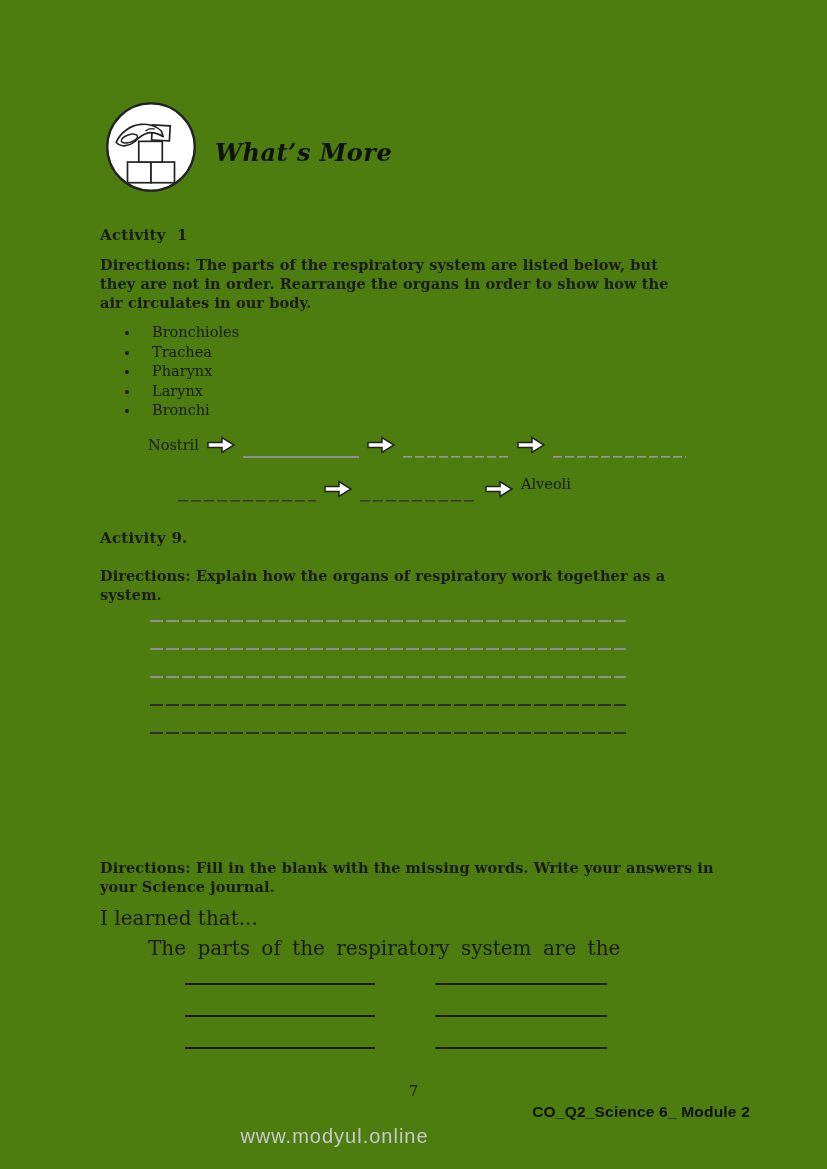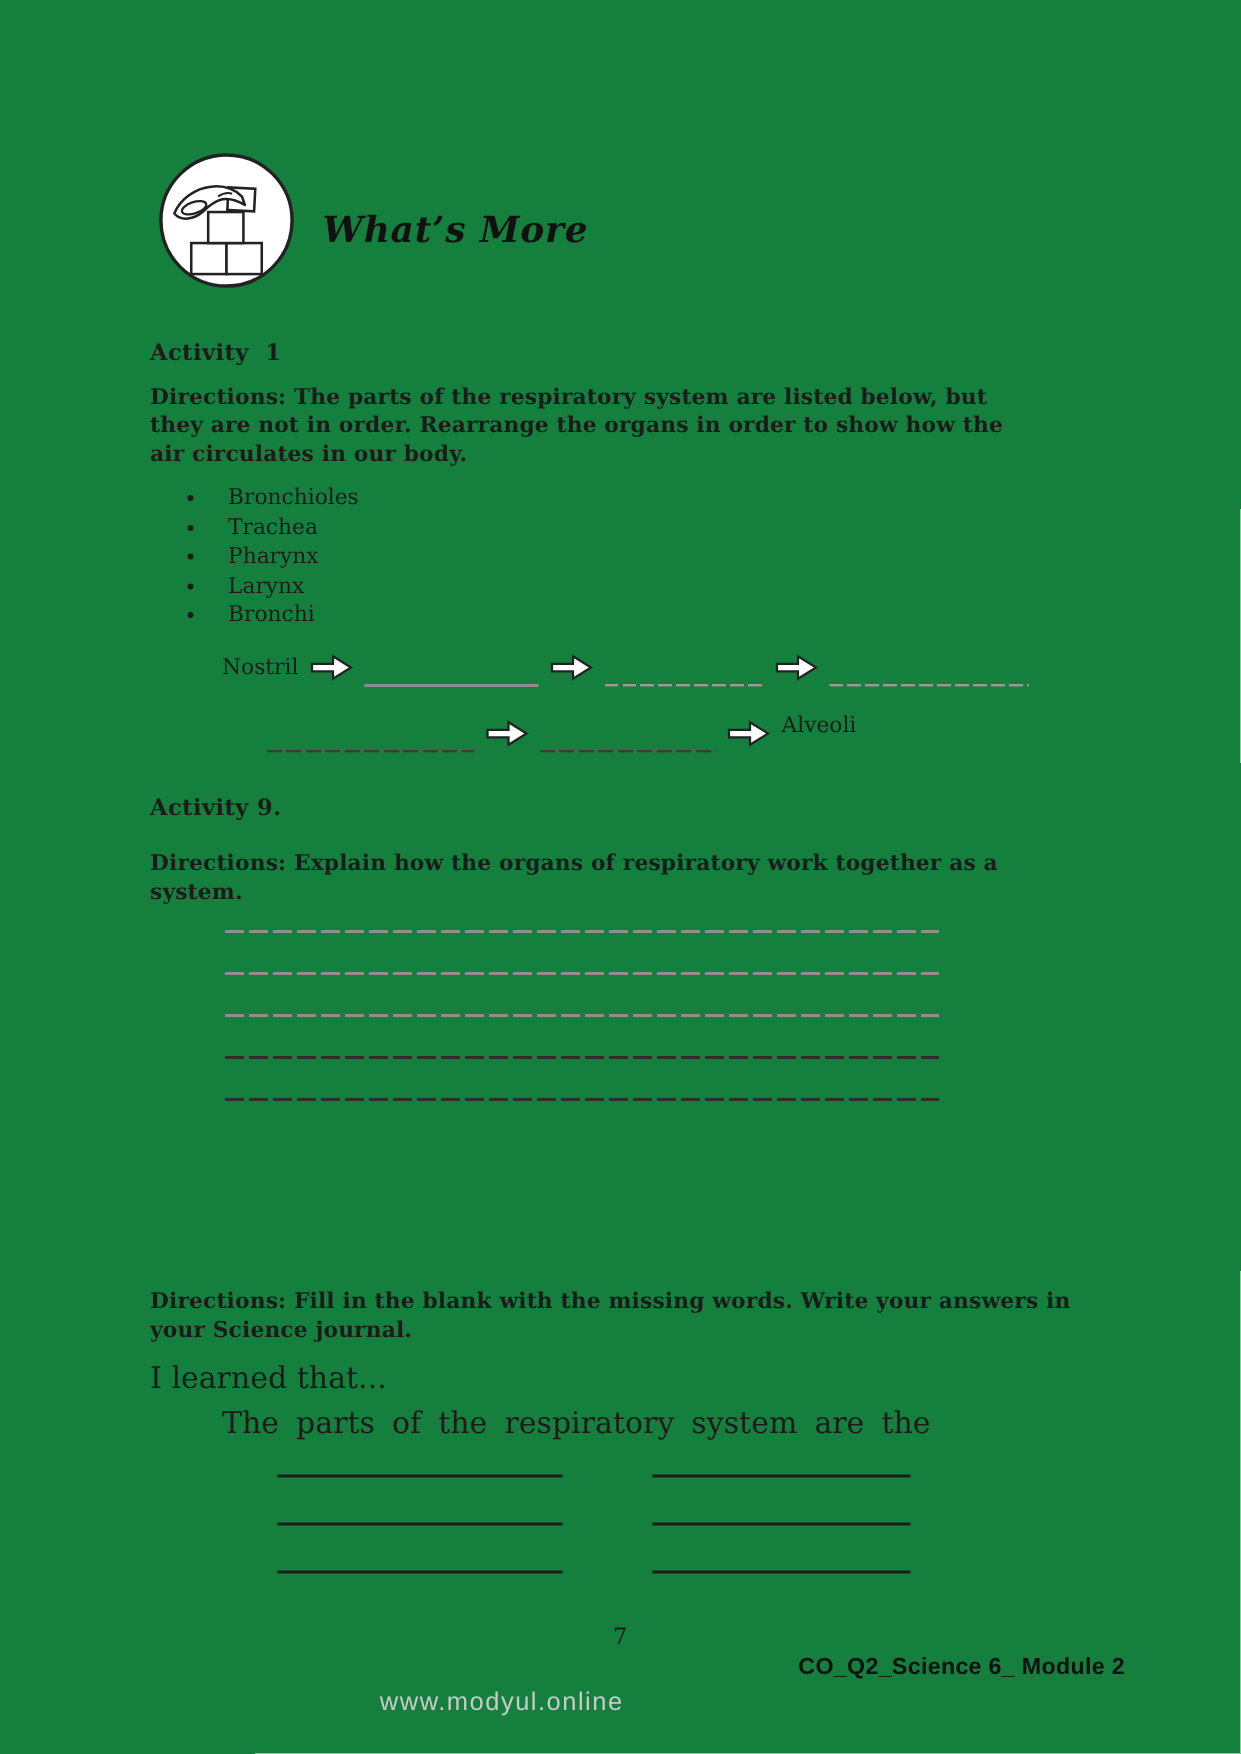--- a/index.html
+++ b/index.html
@@ -1,19 +1,19 @@
 <!DOCTYPE html>
 <html><head>
 <meta charset="utf-8">
 <style>
   * { margin:0; padding:0; box-sizing:border-box; }
   html,body { background:#ffffff; }
   #page {
     position:relative; width:827px; height:1169px; margin:0 auto;
-    background:#15803d; color:#1b1b1b; overflow:hidden;
+    background:#4d7c0f; color:#1b1b1b; overflow:hidden;
     font-family:"DejaVu Serif","Liberation Serif",serif;
   }
   .abs { position:absolute; }
   .pre { white-space:pre-wrap; }
 
   
   .section-header { display:flex; align-items:center; gap:17px; }
   .badge-icon { width:94px; height:94px; flex:0 0 auto; }
   .section-title {
     font-size:24px; font-weight:bold; font-style:italic;
@@ -52,21 +52,21 @@
 
   
   .page-number { width:827px; text-align:center; font-size:15px; }
   .footer-code {
     font-family:"Liberation Sans","DejaVu Sans",sans-serif;
     font-size:15.5px; font-weight:bold; letter-spacing:0.2px; color:#111;
   }
   .watermark {
     width:669px; text-align:center;
     font-family:"Liberation Sans","DejaVu Sans",sans-serif;
-    font-size:17px; color:#c9c9c9; letter-spacing:1px;
+    font-size:20px; color:#c9c9c9; letter-spacing:1px;
   }
   .sentence-spaced { word-spacing:5px; }
 </style>
 </head>
 <body>
 
 <div id="page">
 
   <div class="abs section-header" style="top:100px; left:104px;">
     <span class="badge-icon">

